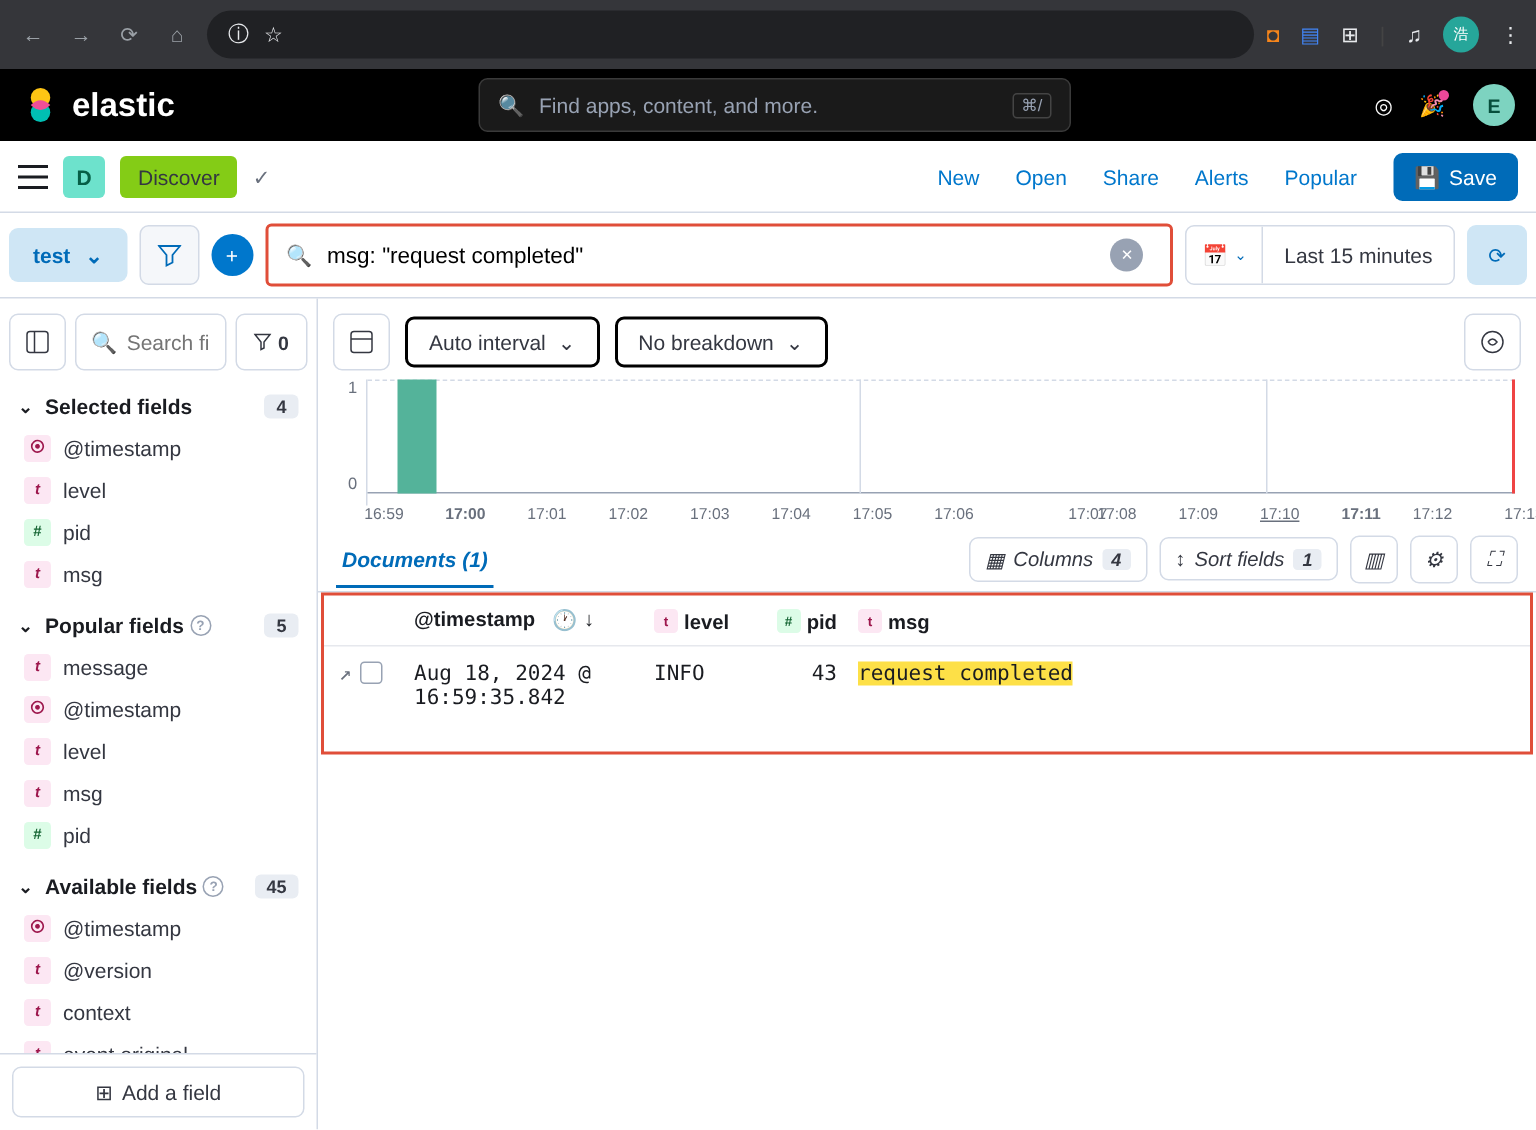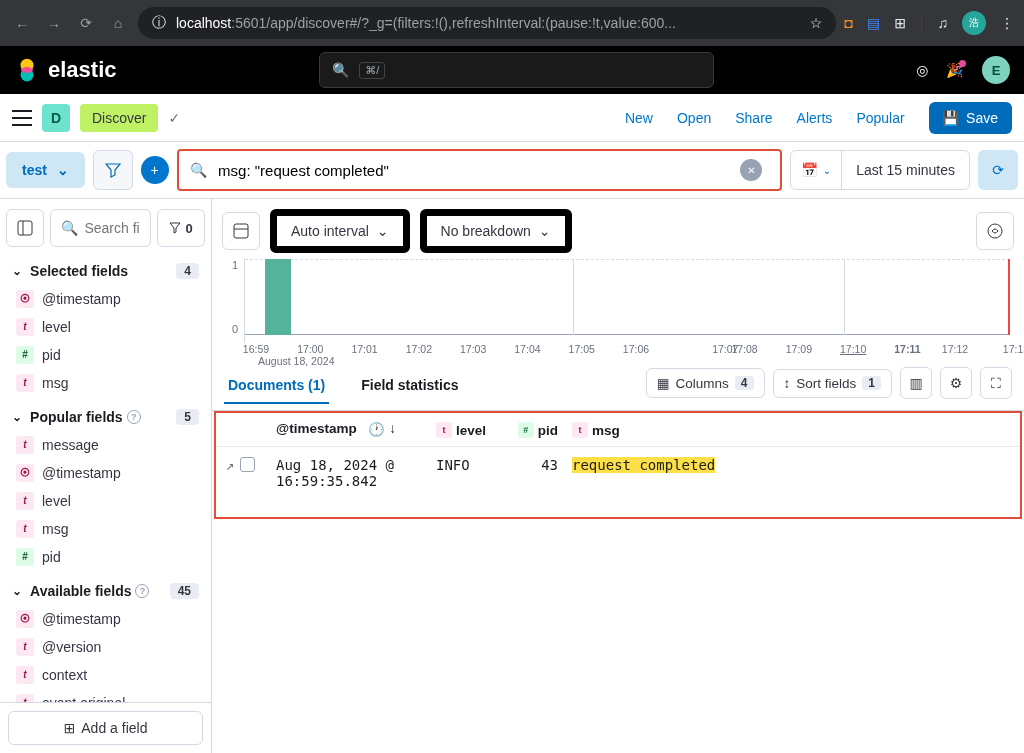--- a/index.html
+++ b/index.html
@@ -23,21 +23,21 @@
   .topbar-icons { display:flex; gap:18px; align-items:center; color:#fff;}
   .user-avatar { width:28px; height:28px; border-radius:50%; background:#7dd3c0; color:#064e3b; font-size:13px; font-weight:600; display:flex; align-items:center; justify-content:center;}
   .notif-dot { position:relative;}
   .notif-dot::after { content:""; position:absolute; top:-2px; right:-2px; width:7px; height:7px; background:#ec4899; border-radius:50%;}
   
   
   .header-row { height:48px; border-bottom:1px solid #d3dae6; display:flex; align-items:center; padding:0 12px; gap:10px;}
   .hamburger { width:20px; height:16px; display:flex; flex-direction:column; justify-content:space-between; cursor:pointer;}
   .hamburger div { height:2px; background:#1a1c21;}
   .d-badge { width:28px; height:28px; background:#6de2cc; border-radius:4px; display:flex; align-items:center; justify-content:center; font-weight:700; color:#065f46; font-size:14px;}
-  .discover-btn { background:#bef264; border-radius:4px; padding:6px 12px; color:#343741; font-weight:500;}
+  .discover-btn { background:#84cc16; border-radius:4px; padding:6px 12px; color:#343741; font-weight:500;}
   .chevron { color:#69707d;}
   .header-links { margin-left:auto; display:flex; gap:24px; align-items:center;}
   .header-links a { color:#0077cc; font-weight:500; cursor:pointer;}
   .save-btn { background:#006bb8; color:#fff; padding:8px 14px; border-radius:6px; display:flex; align-items:center; gap:6px; font-weight:500;}
   
   
   .query-row { height:56px; display:flex; align-items:center; padding:0 6px; gap:8px;}
   .test-btn { background:#cfe6f5; color:#006bb8; padding:10px 16px; border-radius:6px; display:flex; align-items:center; gap:10px; font-weight:600;}
   .icon-btn { width:40px; height:40px; background:#f5f7fa; border:1px solid #d3dae6; border-radius:6px; display:flex; align-items:center; justify-content:center; color:#006bb8;}
   .plus-btn { width:28px; height:28px; background:#0077cc; border-radius:50%; display:flex; align-items:center; justify-content:center; color:#fff;}
@@ -66,40 +66,40 @@
   .ftype { width:18px; height:18px; border-radius:3px; text-align:center; font-size:10px; font-weight:700; line-height:18px; font-style:italic;}
   .ft-date { background:#fce7f3; color:#9d174d; font-style: normal;}
   .ft-text { background:#fce7f3; color:#9d174d;}
   .ft-num { background:#dcfce7; color:#166534; font-style: normal;}
   .add-field-btn { margin:8px; border:1px solid #d3dae6; border-radius:6px; padding:8px; text-align:center; font-weight:500; color:#343741; display:flex; align-items:center; justify-content:center; gap:6px; background:#fff;}
   .sb-fields { overflow:hidden;}
   
   
   .content { flex:1; display:flex; flex-direction:column; overflow:hidden;}
   .chart-controls { display:flex; gap:10px; padding:10px 10px 6px; align-items:center;}
-  .ctrl-btn { border:7px solid #000000; border-radius:6px; padding:7px 14px; display:flex; align-items:center; gap:8px; font-weight:500; color:#343741;}
+  .ctrl-btn { border:2px solid #000000; border-radius:6px; padding:7px 14px; display:flex; align-items:center; gap:8px; font-weight:500; color:#343741;}
   .chart-icon-btn { width:38px; height:38px; border:1px solid #d3dae6; border-radius:6px; display:flex; align-items:center; justify-content:center; color:#343741;}
   
   
   .chart-wrap { padding:0 14px 0 20px;}
   .chart { display:flex; height:84px;}
   .y-axis { display:flex; flex-direction:column; justify-content:space-between; padding-right:6px; padding-bottom:8px; font-size:11px; color:#69707d; text-align:right;}
   .plot { flex:1; position:relative; border-left:1px solid #d3dae6;}
   .grid-top { position:absolute; top:0; left:0; right:0; border-top:1px dashed #d3dae6;}
   .grid-bot { position:absolute; bottom:8px; left:0; right:0; border-top:1px solid #98a2b3;}
   .bar { position:absolute; bottom:8px; width:26px; background:#54b39a; left:28px; top:0;}
   .vline { position:absolute; top:0; bottom:8px; border-left:1px solid #d3dae6;}
   .redline { border-left:2px solid #ef4444;}
   .x-axis { display:flex; padding-left:20px; font-size:10.5px; color:#69707d; position:relative; height:14px;}
   .x-tick { position:absolute; transform: translateX(-50%);}
   .date-label { font-size:10.5px; color:#69707d; padding-left:26px; margin-top:-2px;}
   .chart-caption { text-align:center; color:#1a1c21; font-size:14px; padding:10px 0;}
   
   
-  .tabs-row { display:flex; border-bottom:1px solid #d3dae6; padding:0 12px; align-items:flex-start; height:44px; gap:28px;}
+  .tabs-row { display:flex; border-bottom:1px solid #d3dae6; padding:0 12px; align-items:center; height:44px; gap:14px;font-style:italic;}
   .tab { padding:10px 4px; font-weight:600; color:#1a1c21; cursor:pointer; position:relative;}
   .tab.active { color:#006bb8;}
   .tab.active::after { content:""; position:absolute; bottom:-1px; left:0; right:0; height:2px; background:#006bb8;}
   .tabs-right { margin-left:auto; display:flex; gap:8px; align-items:center;}
   .tool-pill { border:1px solid #d3dae6; border-radius:6px; padding:6px 10px; display:flex; align-items:center; gap:6px; font-size:13.5px; color:#343741;}
   .tool-pill .badge { background:#e9edf3; border-radius:3px; padding:0 6px; font-size:12px; font-weight:600;}
   .tiny-btn { width:32px; height:32px; border:1px solid #d3dae6; border-radius:6px; display:flex; align-items:center; justify-content:center; color:#343741;}
   
   
   .table-wrap { border:2px solid #e04e39; margin:0 2px;}
@@ -120,21 +120,20 @@
 </head>
 <body>
 
 <div class="browser-chrome">
   <div class="chrome-btn">←</div>
   <div class="chrome-btn">→</div>
   <div class="chrome-btn">⟳</div>
   <div class="chrome-btn">⌂</div>
   <div class="addr-bar">
     <span>ⓘ</span>
-    <span class="addr-text"><span style="color:#fff">localhost</span><span class="dim">:5601/app/discover#/?_g=(filters:!(),refreshInterval:(pause:!t,value:600...</span></span>
     <span>☆</span>
   </div>
   <div class="chrome-icons">
     <span style="color:#f6851b">◘</span>
     <span style="color:#4285f4">▤</span>
     <span>⊞</span>
     <span style="color:#444">|</span>
     <span>♫</span>
     <span class="chrome-avatar">浩</span>
     <span>⋮</span>
@@ -145,20 +144,21 @@
   <div class="elastic-logo">
     <svg class="logo-svg" viewBox="0 0 32 32">
         <circle cx="16" cy="10" r="8" fill="#fec514"></circle>
         <circle cx="16" cy="22" r="8" fill="#00bfb3"></circle>
         <path d="M8 16 Q16 8 24 16 Q16 24 8 16" fill="#f04e98"></path>
       </svg>
     <span>elastic</span>
   </div>
   <div class="search-apps">
     <span>🔍</span>
+    <span style="flex:1">Find apps, content, and more.</span>
     <span class="kbd">⌘/</span>
   </div>
   <div class="topbar-icons">
     <span>◎</span>
     <span class="notif-dot">🎉</span>
     <span class="user-avatar">E</span>
   </div>
 </div>
 
 <div class="header-row">
@@ -349,41 +349,39 @@
           <div class="grid-top"></div>
           <div class="grid-bot"></div>
         <div class="bar" style="left: 20px; height: 76px; top: auto;"></div>
             <div class="vline" style="left: 327.714px;"></div>
             <div class="vline" style="left: 599.143px;"></div>
             <div class="vline redline" style="left: calc(100% - 2px);"></div>
           </div>
       </div>
       <div class="x-axis" id="xaxis">
           <span class="x-tick" style="left: 24px;">16:59</span>
-          <span class="x-tick" style="left: 78.2857px;">17:00</span>
+          <span class="x-tick" style="left: 78.2857px; font-weight: bold;">17:00</span>
           <span class="x-tick" style="left: 132.571px;">17:01</span>
           <span class="x-tick" style="left: 186.857px;">17:02</span>
           <span class="x-tick" style="left: 241.143px; text-align: center;">17:03</span>
           <span class="x-tick" style="left: 295.429px;">17:04</span>
           <span class="x-tick" style="left: 349.714px;">17:05</span>
           <span class="x-tick" style="left: 404px;">17:06</span>
           <span class="x-tick" style="left: 458.286px; margin-left: 35px;">17:07</span>
           <span class="x-tick" style="left: 512.571px;">17:08</span>
           <span class="x-tick" style="left: 566.857px;">17:09</span>
           <span class="x-tick" style="left: 621.143px; text-decoration: underline;">17:10</span>
           <span class="x-tick" style="left: 675.429px; font-weight: bold;">17:11</span>
           <span class="x-tick" style="left: 723px;">17:12</span>
           <span class="x-tick" style="left: 784px;">17:13</span>
         </div>
-      <div class="date-label">August 18, 2024</div>
     </div>
 
     <div class="tabs-row">
       <div class="tab active">Documents (1)</div>
-      <div class="tab">Field statistics</div>
       <div class="tabs-right">
         <div class="tool-pill">
           <span>▦</span>
           <span>Columns</span>
           <span class="badge">4</span>
         </div>
         <div class="tool-pill">
           <span>↕</span>
           <span>Sort fields</span>
           <span class="badge">1</span>

